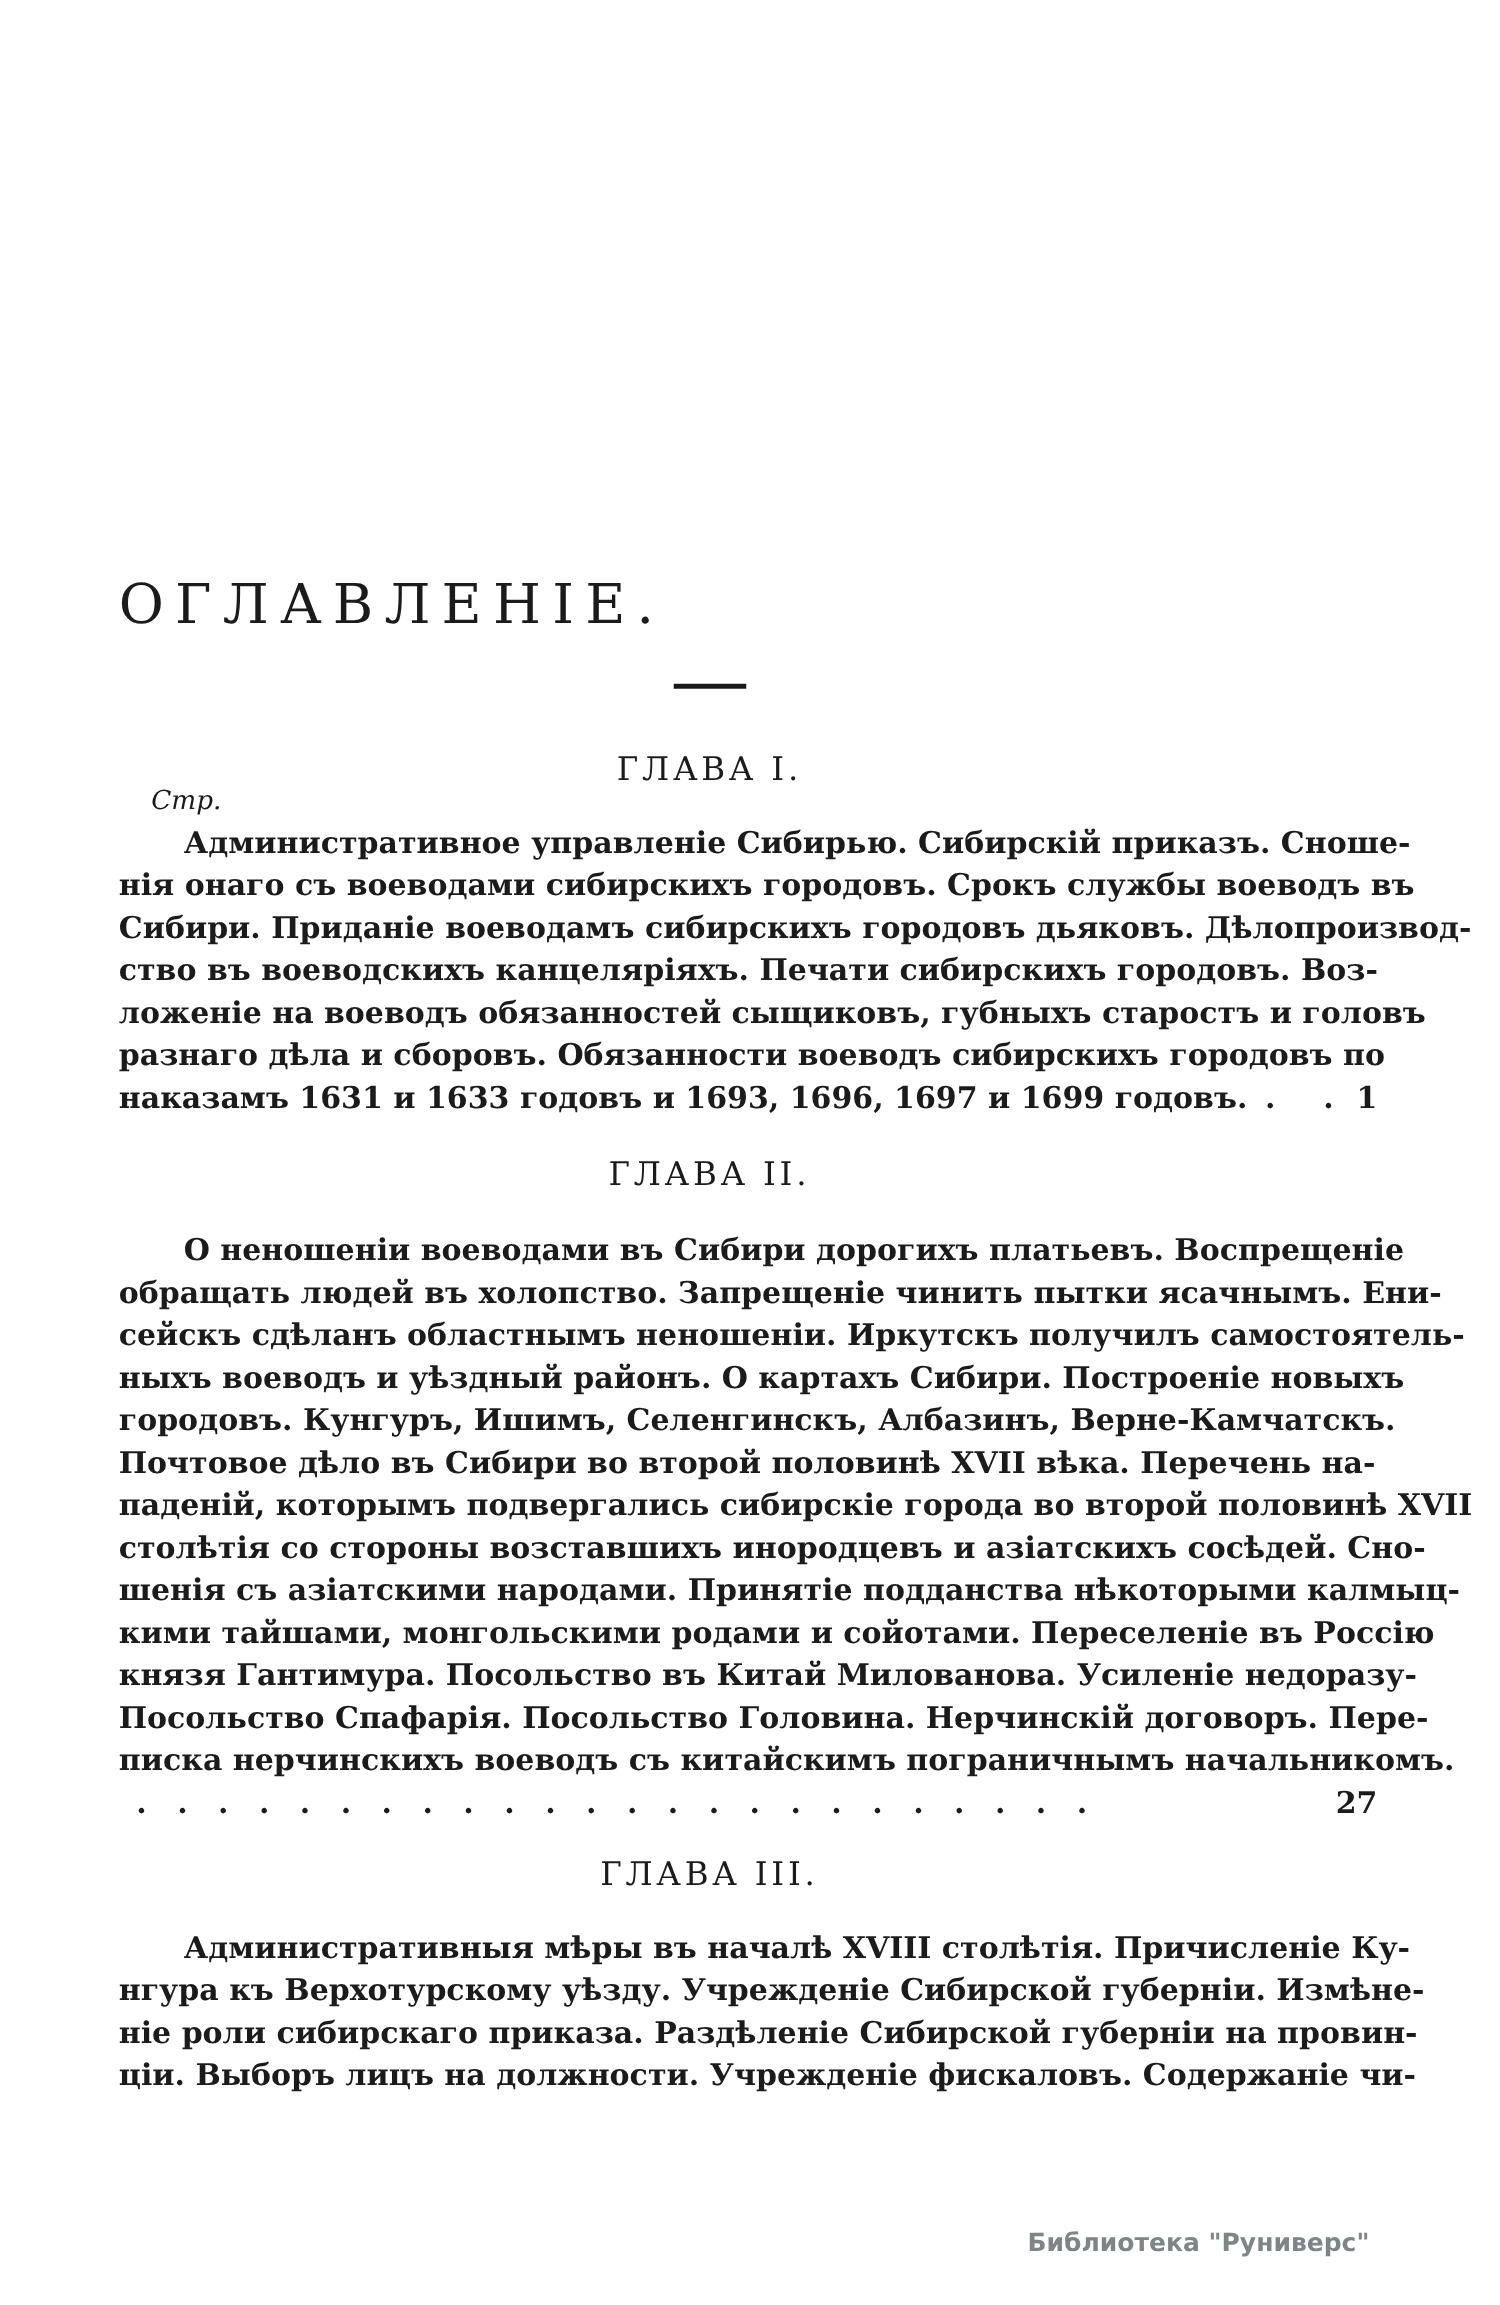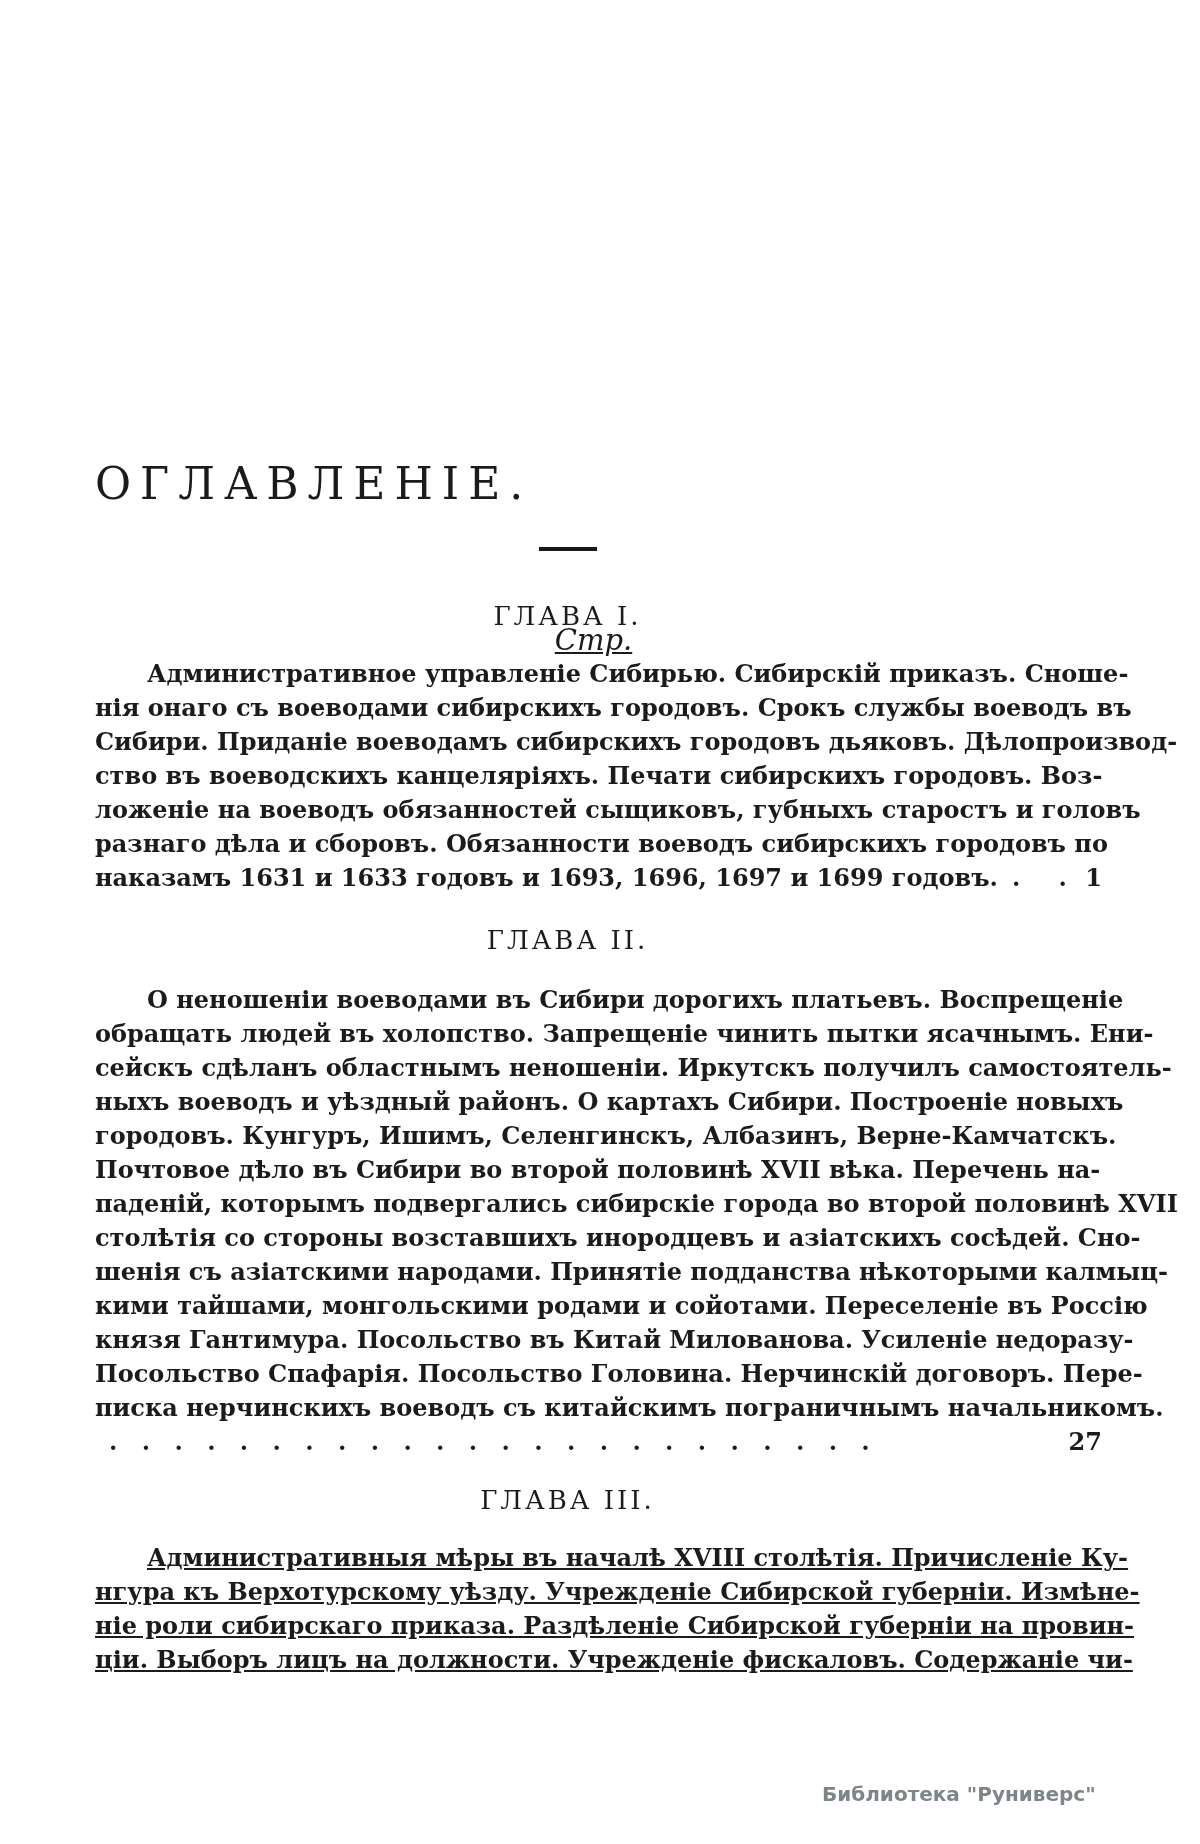--- a/index.html
+++ b/index.html
@@ -33,34 +33,33 @@
     font-size:26px;
     letter-spacing:3px;
     font-weight:400;
     line-height:30px;
   }
   .heading-1{margin-top:50px;}
   .heading-2{margin-top:30px;}
   .heading-3{margin-top:26px;}
   .col-header{
     margin-top:-4px;
-    text-align:center;
+    text-align:left;
     font-style:italic;
-    font-size:29px;
+    font-size:21px;
     line-height:26px;
     transform:translateX(26px);
-    text-decoration:underline;
   }
   .toc-paragraph{
     font-size:24px;
     font-weight:700;
     margin-top:4px;
   }
   .para-2{margin-top:28px;}
-  .para-3{margin-top:26px;text-decoration:underline;}
+  .para-3{margin-top:26px;}
   .tline{
     line-height:34px;
     text-align:justify;
     text-align-last:justify;
     white-space:nowrap;
   }
   .indent{padding-left:52px;}
   .leader-row{
     display:flex;
     align-items:center;

